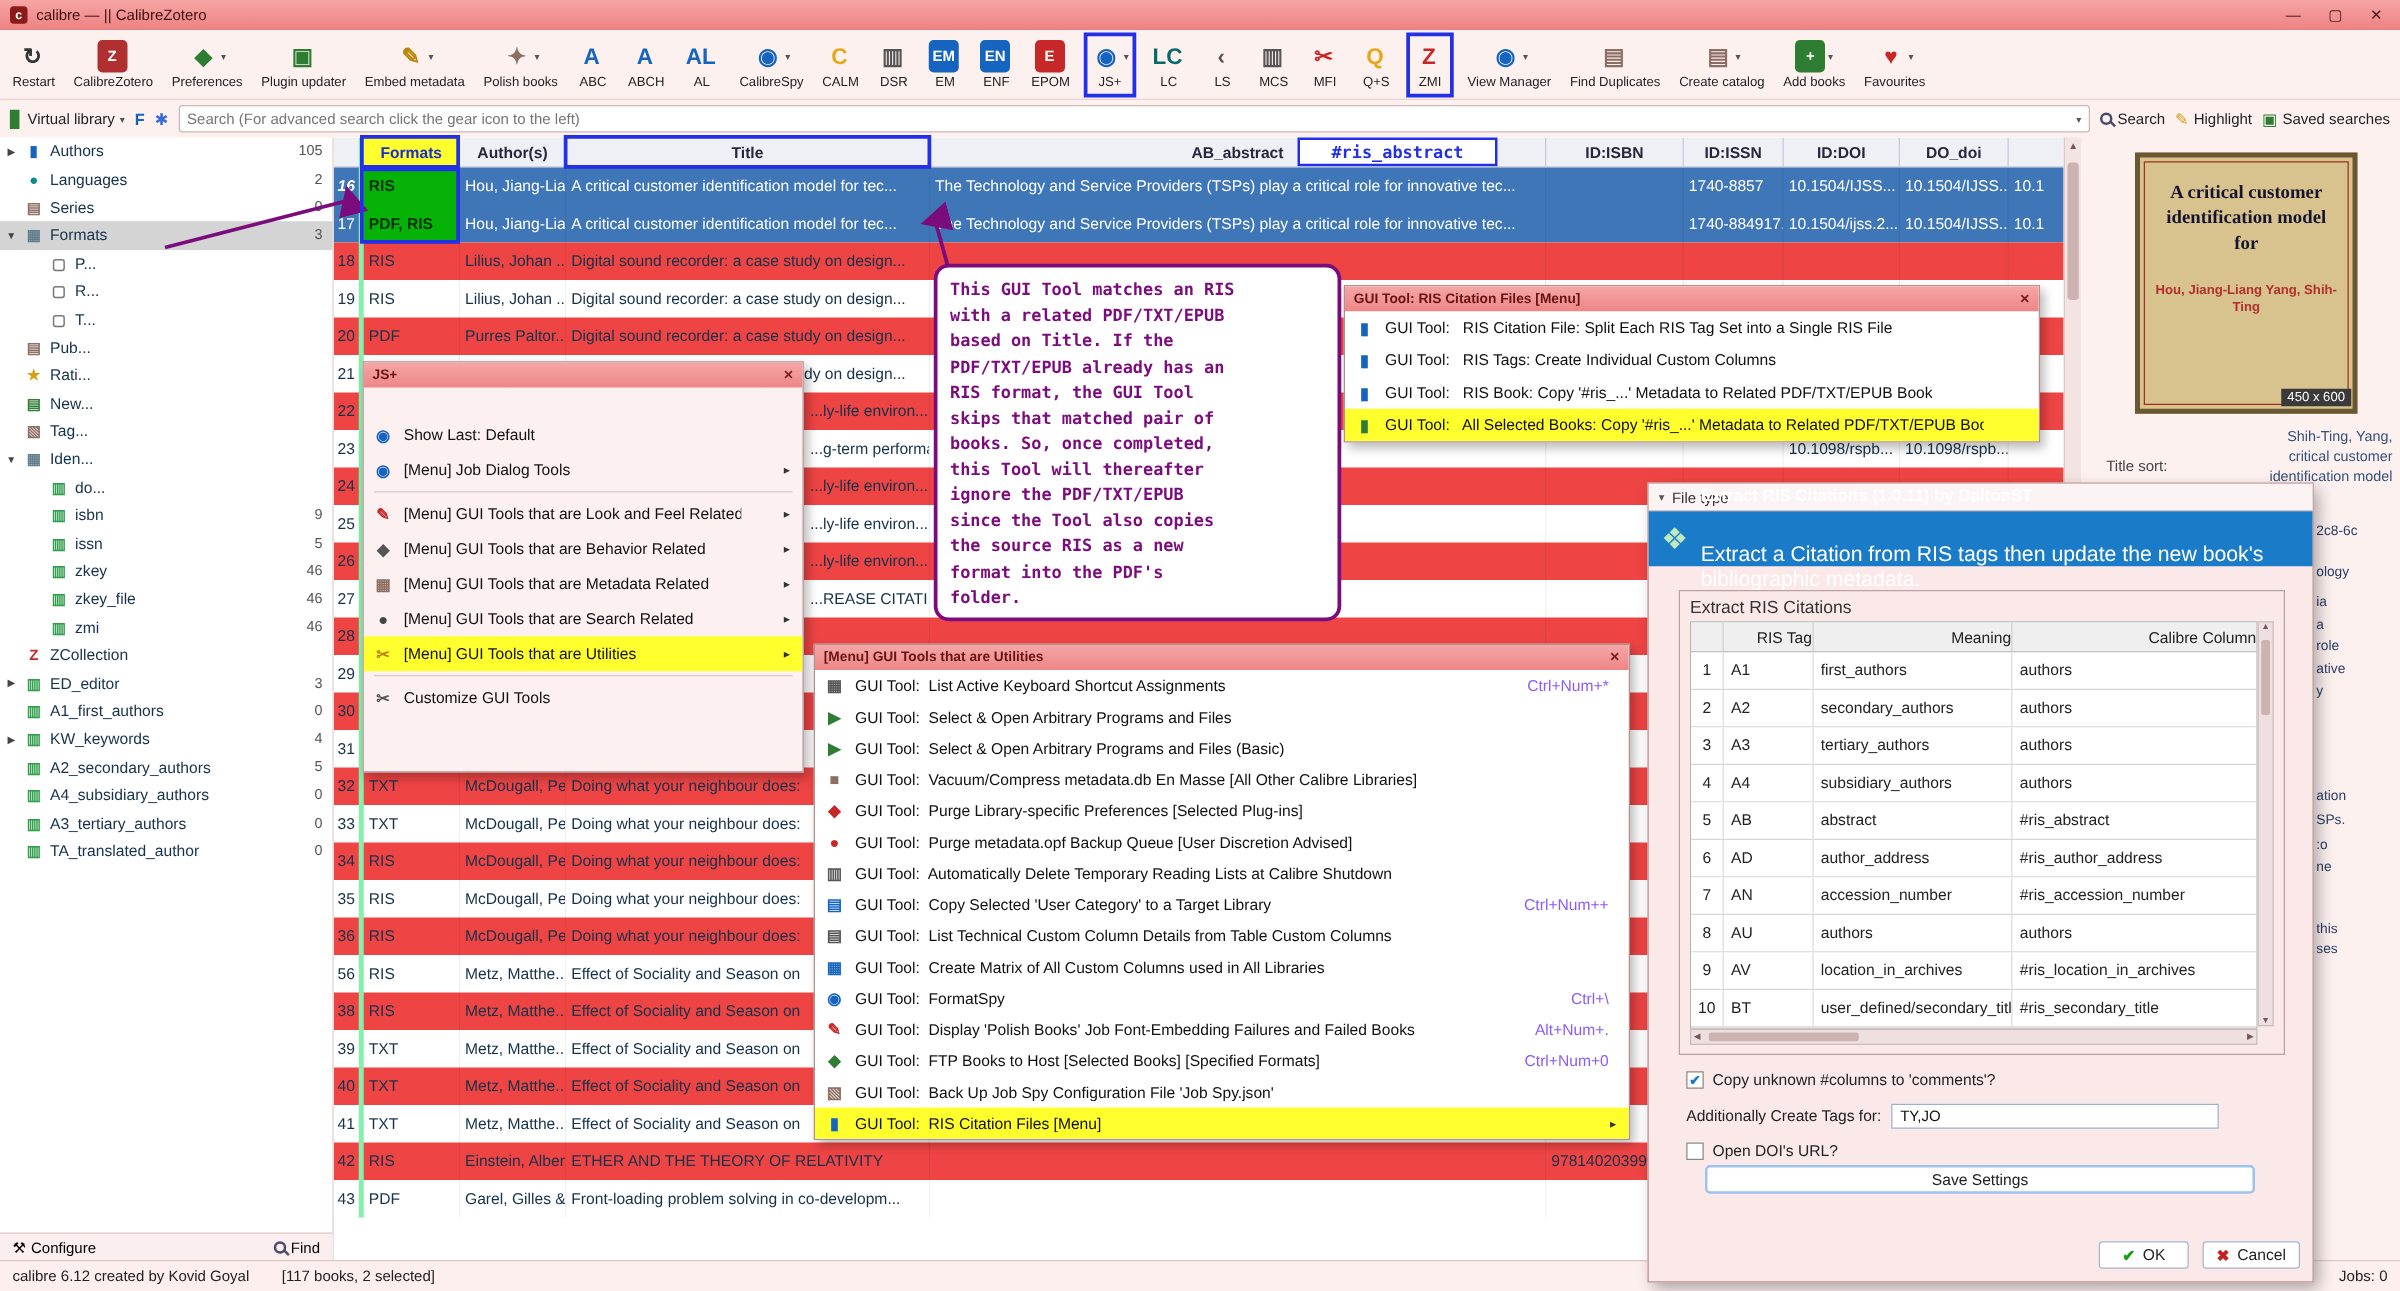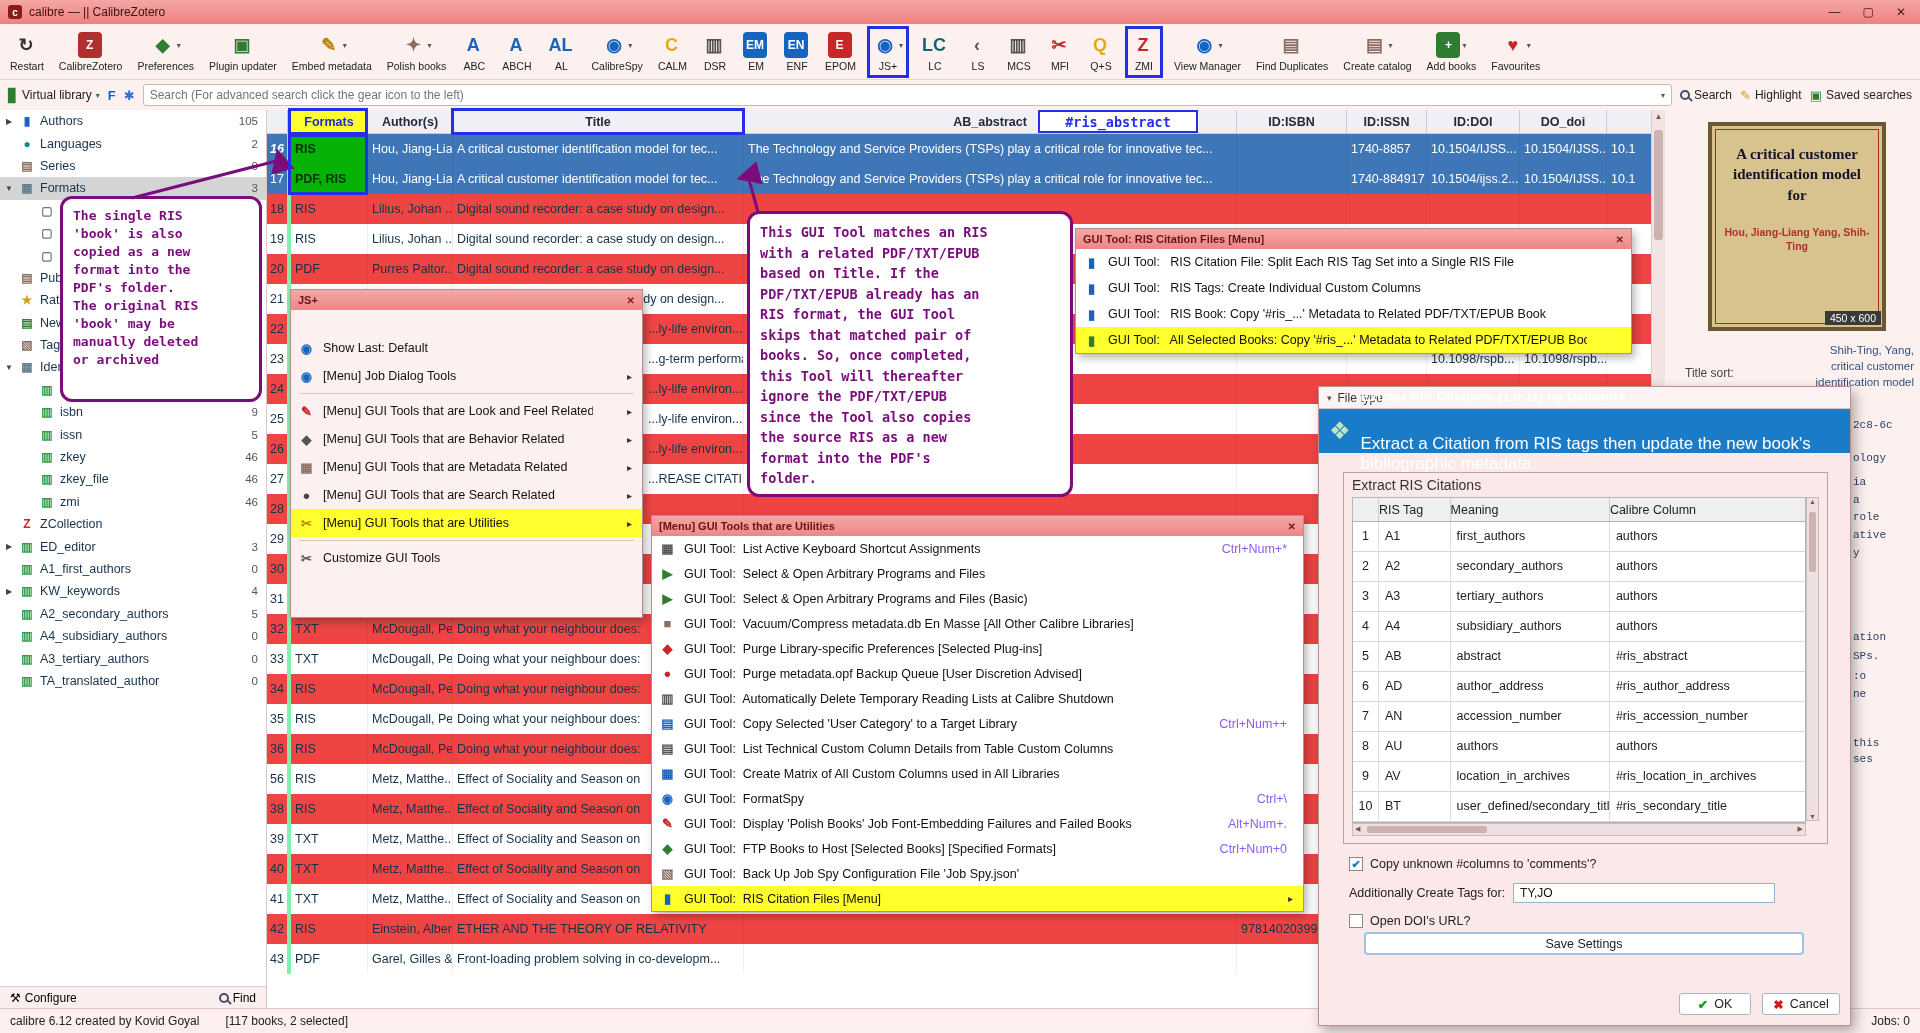--- a/index.html
+++ b/index.html
@@ -85,21 +85,21 @@
   .right-panel { position:absolute; left:1665px; top:110px; width:255px; bottom:25px; background:#fdf1f0; overflow:hidden; }
   .cover { position:absolute; left:43px; top:12px; width:178px; height:209px; background:#d8c28e; border:4px solid #6a5832; }
   .cover-inner { position:absolute; inset:3px; border:1px solid #a03020; display:flex; flex-direction:column;
     align-items:center; text-align:center; padding:14px 8px 6px; }
   .cover-title { font-family:"Liberation Serif", serif; font-weight:bold; font-size:15px; color:#14142e; line-height:1.35; }
   .cover-authors { margin-top:20px; font-size:10.5px; color:#b03030; font-weight:bold; line-height:1.4; }
   .size-badge { position:absolute; right:1px; bottom:2px; background:#3a3a3a; color:#fff; font-size:10.5px; padding:1px 5px; }
   .title-sort { position:absolute; left:20px; top:256px; font-size:12px; color:#444; }
   .rfrag { position:absolute; right:6px; width:132px; text-align:right; white-space:nowrap; overflow:hidden;
     font-size:11.5px; color:#33507a; }
-  .efrag { position:absolute; left:188px; width:64px; white-space:nowrap; overflow:hidden; font-size:11px; color:#2a3f66;font-family:Liberation Mono, monospace; }
+  .efrag { position:absolute; left:188px; width:64px; white-space:nowrap; overflow:hidden; font-size:11px; color:#2a3f66; }
 
   
   .statusbar { position:absolute; left:0; right:0; bottom:0; height:25px; background:#fcefee; border-top:1px solid #e2c6c6;
     display:flex; align-items:center; padding:0 10px; font-size:12px; color:#222; }
   .statusbar .sleft { display:flex; gap:26px; }
   .statusbar .sright { margin-left:auto; }
 
   
   .callout { position:absolute; background:#fff; border:3px solid #7b0c7b; border-radius:12px; padding:8px 10px;
     font-family:"DejaVu Sans Mono", monospace; font-weight:bold; color:#7b0c7b; white-space:pre-line; z-index:20; }
@@ -144,21 +144,21 @@
   .d-ft .caret { font-size:9px; color:#555; }
   .d-banner { height:44px; background:#1a7cc9; color:#fff; display:flex; align-items:center; gap:10px; padding:0 10px; }
   .d-banner .bic { font-size:24px; color:#bfe8bf; }
   .d-bt1 { font-weight:bold; font-size:13.5px; }
   .d-bt2 { font-size:17px;margin-top:30px; }
   .d-group { position:absolute; left:24px; top:85px; width:485px; height:372px; border:1px solid #bba2a2; padding:4px 8px 0; }
   .d-group-title { font-size:14px; color:#333; margin-bottom:4px; }
   .dtable { border:1px solid #b4b4b4; background:#fff; width:454px; float:left; }
   .dthead { display:flex; height:24px; background:#efefef; border-bottom:1px solid #b4b4b4; font-size:12.5px;
     align-items:center; color:#222; }
-  .dth { text-align:left; border-right:1px solid #cfcfcf; line-height:24px; height:100%; }
+  .dth { text-align:right; border-right:1px solid #cfcfcf; line-height:24px; height:100%; }
   .dtr { display:flex; height:30px; border-bottom:1px solid #d6d6d6; font-size:12.5px; background:#fff; color:#222; }
   .dcell { line-height:29px; padding:0 6px; border-right:1px solid #dcdcdc; overflow:hidden; white-space:nowrap; }
   .dc-n { width:26px; text-align:center; padding:0; }
   .dc-tag { width:72px; }
   .dc-meaning { width:160px; }
   .dc-col { width:196px; border-right:none; }
   .dvscroll { float:left; width:13px; height:324px; background:#eee0e0; border:1px solid #cbb; font-size:7px;
     color:#755; text-align:center; position:relative; }
   .dvscroll .vthumb { position:absolute; left:2px; right:2px; top:14px; height:60px; background:#cdb2b2; border-radius:2px; }
   .dvscroll .dn { position:absolute; bottom:0; left:0; right:0; }
@@ -985,29 +985,20 @@
       <span>[117 books, 2 selected]</span>
     </span>
     <span class="sright">Jobs: 0</span>
   </div>
 
   <div class="bluebox bb-fmt-head"></div>
   <div class="bluebox bb-fmt-cells"></div>
   <div class="bluebox bb-title-head"></div>
   <div class="ris-label">#ris_abstract</div>
 
-  <div class="callout callout1">The single RIS
-'book' is also
-copied as a new
-format into the
-PDF's folder.
-The original RIS
-'book' may be
-manually deleted
-or archived</div>
   <div class="callout callout2">This GUI Tool matches an RIS
 with a related PDF/TXT/EPUB
 based on Title.  If the
 PDF/TXT/EPUB already has an
 RIS format, the GUI Tool
 skips that matched pair of
 books.  So, once completed,
 this Tool will thereafter
 ignore the PDF/TXT/EPUB
 since the Tool also copies

